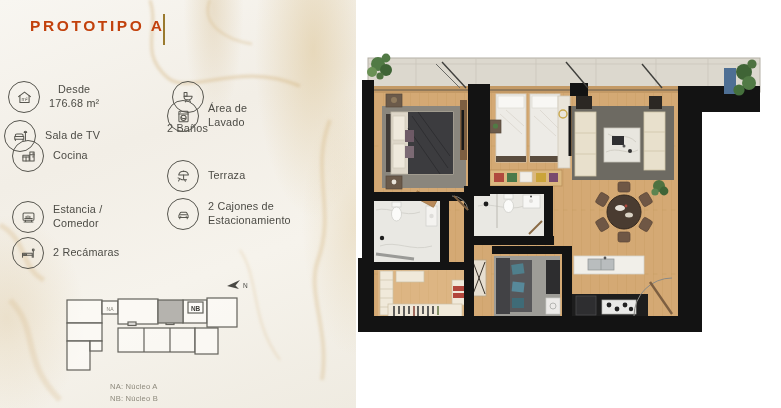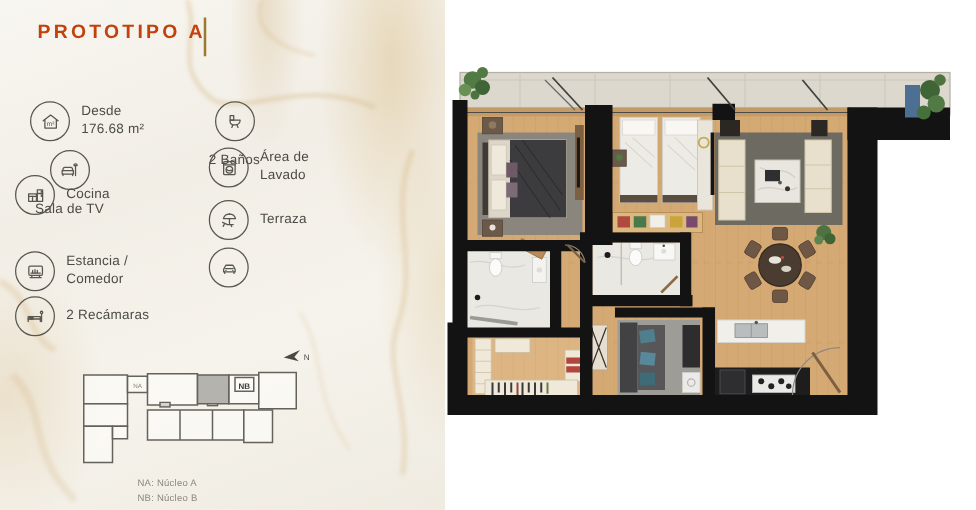--- a/index.html
+++ b/index.html
@@ -59,34 +59,34 @@
       <path d="M0 225 C28 240 20 268 44 280" stroke-width="5" stroke-opacity=".30"></path>
       <path d="M10 300 C40 330 20 360 60 400" stroke-width="6" stroke-opacity=".25"></path>
       <path d="M240 250 C260 280 250 320 280 360" stroke-width="2" stroke-opacity=".3"></path>
     </g>
   </svg>
 </div>
 
 <div class="title">PROTOTIPO A</div>
 <div class="title-bar"></div>
 
-<div class="feature" style="left:24px;top:81px;">
+<div class="feature" style="left:8px;top:81px;text-align:center;">
   <span class="icon-circle">
     <svg width="17" height="17" viewBox="0 0 20 20" fill="none" stroke="currentColor" stroke-width="1.2" stroke-linecap="round" stroke-linejoin="round">
       <path d="M3 9 L10 3.6 L17 9"></path>
         <path d="M4.6 7.8 V15.8 H15.4 V7.8"></path>
       <text x="10" y="13.6" text-anchor="middle" font-size="6.2" stroke="none" fill="currentColor">m²</text>
     </svg>
   </span>
   <span class="feature-label">
     <span>Desde</span><br><span>176.68 m²</span>
   </span>
 </div>
 
-<div class="feature" style="left:28px;top:120px;flex-direction:column;">
+<div class="feature" style="left:4px;top:120px;">
   <span class="icon-circle">
     <svg width="17" height="17" viewBox="0 0 20 20" fill="none" stroke="currentColor" stroke-width="1.2" stroke-linecap="round" stroke-linejoin="round">
       <path d="M4 10 V8.6 a1.6 1.6 0 0 1 1.6-1.6 h5.8 a1.6 1.6 0 0 1 1.6 1.6 V10"></path>
       <path d="M3.2 10 h10.6 v3.2 h-10.6 z"></path>
         <path d="M4 13.2 v1.4 M13 13.2 v1.4"></path>
       <path d="M15.8 5.2 v9.4"></path>
         <path d="M14.3 5.2 a1.5 1.5 0 0 1 3 0 z"></path>
     </svg>
   </span>
   <span class="feature-label">
@@ -146,21 +146,21 @@
       <rect x="6" y="4.2" width="3.4" height="4.2"></rect>
       <path d="M6 8.4 h9.4 a4.2 4 0 0 1 -4.6 4.4 h-1.6 a3 3 0 0 1 -3.2 -3 z"></path>
       <path d="M8.6 12.8 l-1 2.4 M12.4 12.8 l1 2.4"></path>
     </svg>
   </span>
   <span class="feature-label">
     <span>2 Baños</span>
   </span>
 </div>
 
-<div class="feature" style="left:167px;top:118px;justify-content:flex-end;">
+<div class="feature" style="left:167px;top:100px;justify-content:flex-end;">
   <span class="icon-circle">
     <svg width="17" height="17" viewBox="0 0 20 20" fill="none" stroke="currentColor" stroke-width="1.2" stroke-linecap="round" stroke-linejoin="round">
       <rect x="4.6" y="3.8" width="10.8" height="12.4" rx="1"></rect>
       <path d="M4.6 7 h10.8"></path>
         <circle cx="6.6" cy="5.4" r=".55" fill="currentColor" stroke="none"></circle>
       <circle cx="10" cy="11.5" r="3.1"></circle>
         <path d="M7.4 11 a3 1.6 0 0 0 5.2 .9"></path>
     </svg>
   </span>
   <span class="feature-label">
@@ -184,20 +184,23 @@
 
 <div class="feature" style="left:167px;top:198px;">
   <span class="icon-circle">
     <svg width="17" height="17" viewBox="0 0 20 20" fill="none" stroke="currentColor" stroke-width="1.2" stroke-linecap="round" stroke-linejoin="round">
       <path d="M4.6 13.6 v-2.4 l1.6-3.2 a1.2 1.2 0 0 1 1.1-.7 h5.4 a1.2 1.2 0 0 1 1.1 .7 l1.6 3.2 v2.4 z"></path>
       <path d="M6.4 10.4 h7.2"></path>
         <circle cx="6.8" cy="12.2" r=".6" fill="currentColor" stroke="none"></circle>
       <circle cx="13.2" cy="12.2" r=".6" fill="currentColor" stroke="none"></circle>
       <path d="M5.6 13.6 v1.4 M14.4 13.6 v1.4"></path>
     </svg>
+  </span>
+  <span class="feature-label">
+    <span>2 Cajones de</span><br><span>Estacionamiento</span>
   </span>
 </div>
 
 <svg class="keyplan" width="186" height="100" viewBox="0 0 186 100">
   <g fill="none" stroke="#63625b" stroke-width="1.2">
 
     <g>
       <polygon points="165,10 178,4 173.5,9.5 177,13" fill="#4a4944" stroke="none"></polygon>
     </g>
     <text x="181" y="12" font-size="6.5" fill="#4a4944" stroke="none" text-anchor="start">N</text>

